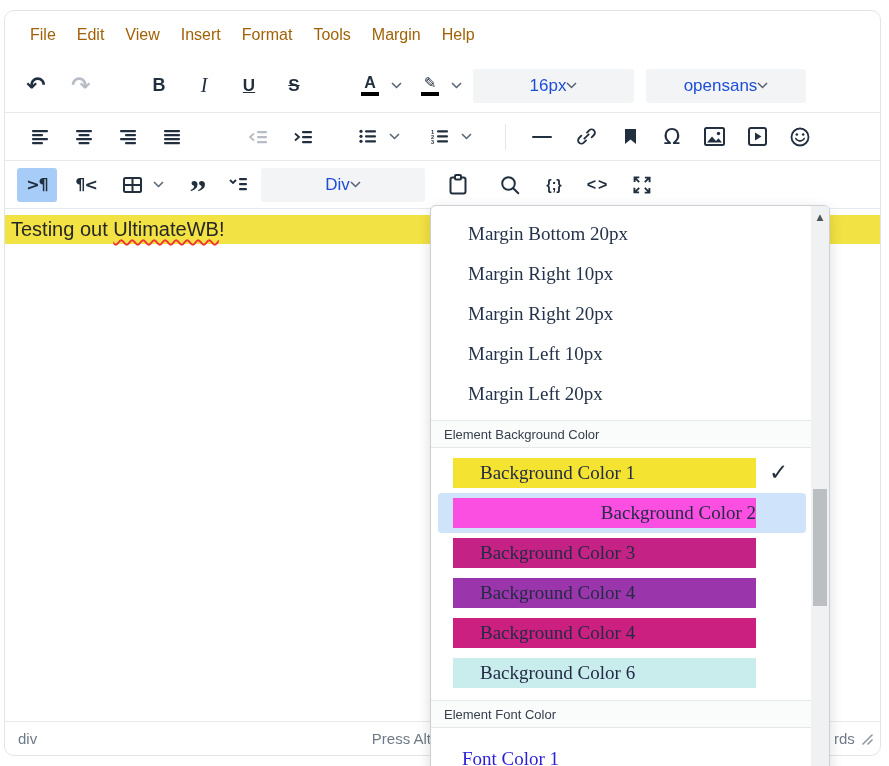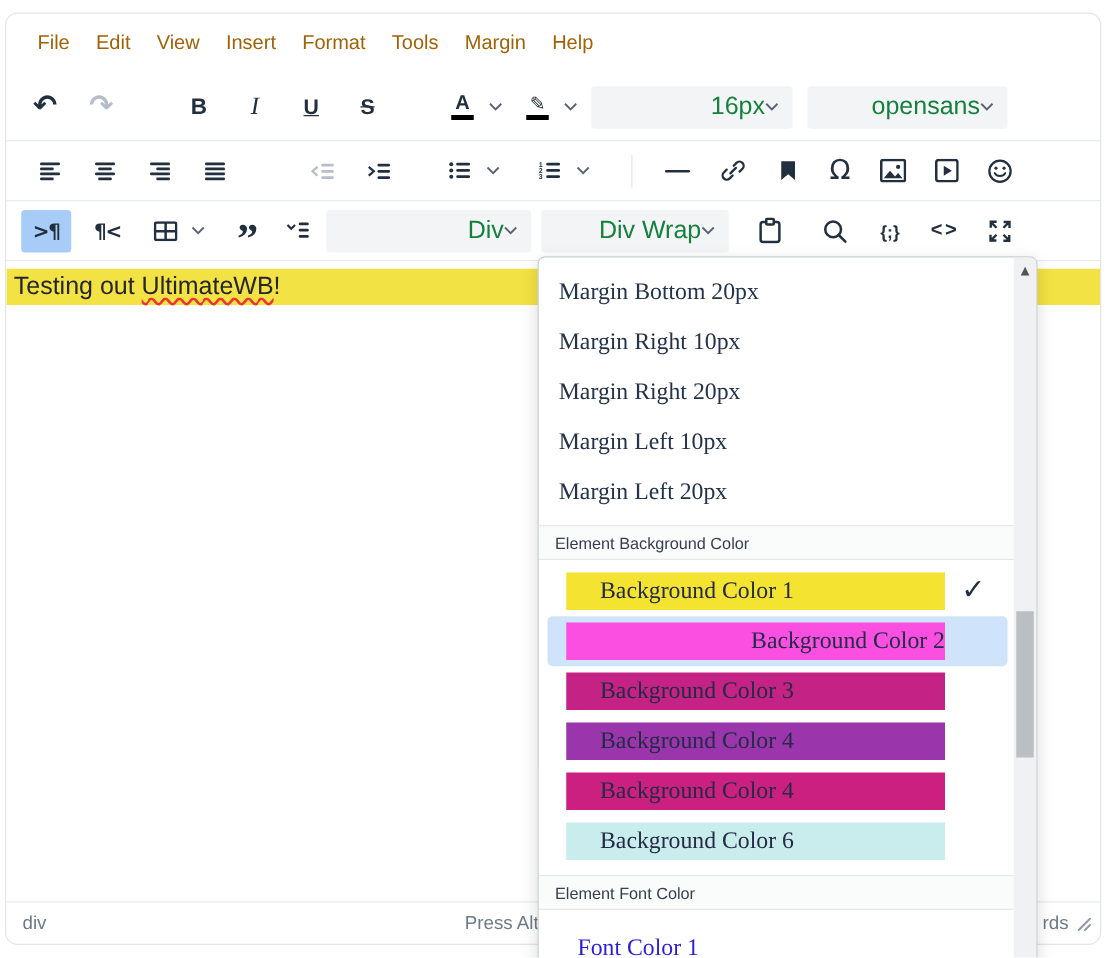--- a/index.html
+++ b/index.html
@@ -33,22 +33,22 @@
   .g-dir { font-size:16px; font-weight:800; letter-spacing:-1px; }
   .g-code { font-size:14px; font-weight:bold; }
   .g-src { font-size:16px; font-weight:bold; letter-spacing:2px; }
   .stacked { display:flex; flex-direction:column; align-items:center; line-height:1; }
   .stacked .letter { font-size:16px; font-weight:bold; }
   .stacked .pen { font-size:15px; font-family:"DejaVu Sans", sans-serif; }
   .color-bar { width:18px; height:4px; background:#000; margin-top:1px; }
   .hr-glyph { width:20px; height:2px; background:#222f3e; border-radius:1px; }
   .vdiv { width:1px; height:26px; background:#e3e6ea; flex:none; }
   .select { height:34px; background:#f3f4f5; border-radius:3px; display:inline-flex;
-    align-items:center; justify-content:flex-end; padding:0 11px; font-size:20px;
-    color:#15803d; flex:none; }
+    align-items:center; justify-content:center; padding:0 11px; font-size:17px;
+    color:#1d4ed8; flex:none; }
   .select .chev { color:#566273; }
   svg { display:block; }
 
   
   .edit-area { flex:1; background:#fff; position:relative; overflow:hidden; }
   .hl-line { margin-top:6px; height:29px; line-height:29px; padding-left:6px;
     font-size:20px; color:#262626; white-space:nowrap; }
   .squiggle { text-decoration:underline; text-decoration-style:wavy; text-decoration-color:#e33; text-decoration-thickness:2px; text-underline-offset:3px; }
 
   
@@ -58,21 +58,21 @@
   .sb-center { position:absolute; right:449px; top:8px; }
   .sb-right { position:absolute; left:829px; top:8px; }
   .sb-grip { position:absolute; right:6px; top:11px; width:13px; height:13px; }
 
   
   .dropdown { position:absolute; left:430px; top:205px; width:400px; height:575px;
     background:#fff; border:1px solid #ccd0d4; border-radius:6px;
     box-shadow:0 4px 14px rgba(0,0,0,.14); z-index:10; overflow:hidden; }
   .dd-content { position:absolute; left:0; top:0; right:18px; bottom:0; }
   .dd-serif { font-family:"Liberation Serif", serif; font-size:19px; color:#24324a; }
-  .dd-item { height:40px; line-height:40px; padding-left:16px; cursor:default; }
+  .dd-item { height:40px; line-height:40px; padding-left:37px; cursor:default; }
   .dd-list { padding-top:8px; }
   .dd-header { height:28px; line-height:27px; margin-top:6px; background:#fafbfb;
     border-top:1px solid #e8e8e8; border-bottom:1px solid #e8e8e8;
     font-size:13px; color:#36404c; padding-left:13px; }
   .dd-header2 { margin-top:12px; }
   .color-row { position:relative; height:30px; margin-top:10px; }
   .row-hl { position:absolute; left:7px; top:-5px; width:368px; height:40px;
     background:#cfe3fb; border-radius:4px; }
   .swatch { position:absolute; left:22px; top:0; width:303px; height:30px;
     line-height:30px; padding-left:27px; color:#232b45; }
@@ -295,28 +295,20 @@
         </svg>
     </span>
     <span class="select" style="margin-left:6px; width:164px">
       <span>Div</span>
       <span class="chev">
           <svg width="11" height="7" viewBox="0 0 11 7">
             <path d="M1 1l4.5 4.5L10 1" fill="none" stroke="currentColor" stroke-width="1.5"></path>
           </svg>
         </span>
     </span>
-    <span class="select" style="margin-left:8px; width:150px">
-      <span>Div Wrap</span>
-      <span class="chev">
-          <svg width="11" height="7" viewBox="0 0 11 7">
-            <path d="M1 1l4.5 4.5L10 1" fill="none" stroke="currentColor" stroke-width="1.5"></path>
-          </svg>
-        </span>
-    </span>
     <span class="tbtn" style="margin-left:16px">
       <svg width="18" height="21" viewBox="0 0 18 21">
           <rect x="1.5" y="3.5" width="15" height="16" rx="2" fill="none" stroke="currentColor" stroke-width="2"></rect>
           <rect x="6" y="1" width="6" height="4.6" rx="1" fill="#fff" stroke="currentColor" stroke-width="2"></rect>
         </svg>
     </span>
     <span class="tbtn" style="margin-left:18px">
       <svg width="20" height="20" viewBox="0 0 20 20">
           <circle cx="8.5" cy="8.5" r="6.3" fill="none" stroke="currentColor" stroke-width="2"></circle>
           <line x1="13.2" y1="13.2" x2="18.3" y2="18.3" stroke="currentColor" stroke-width="2" stroke-linecap="round"></line>

